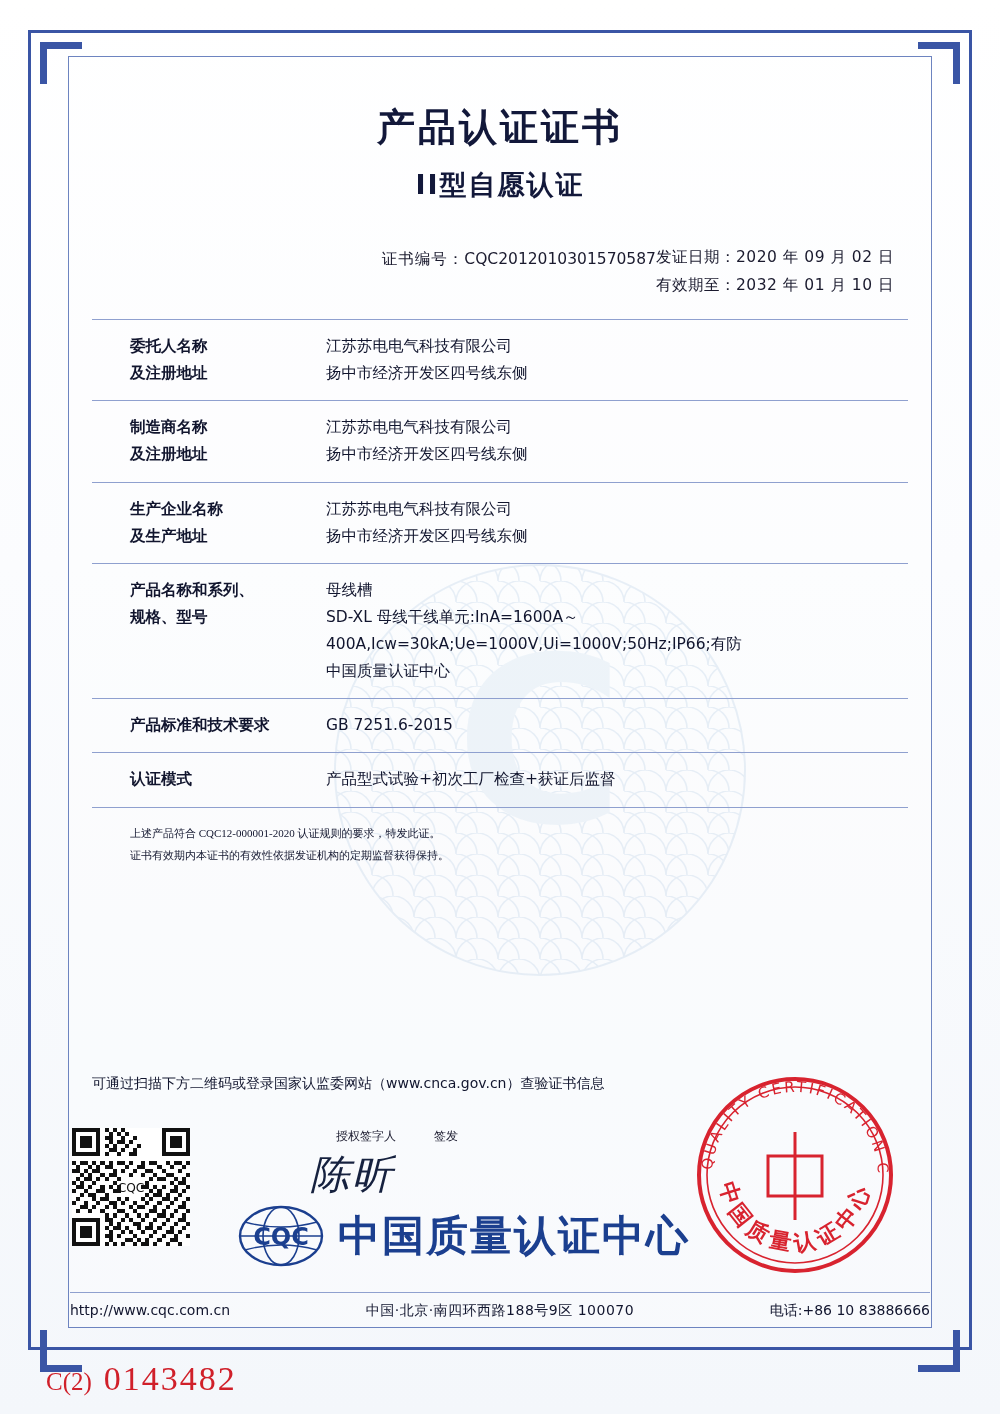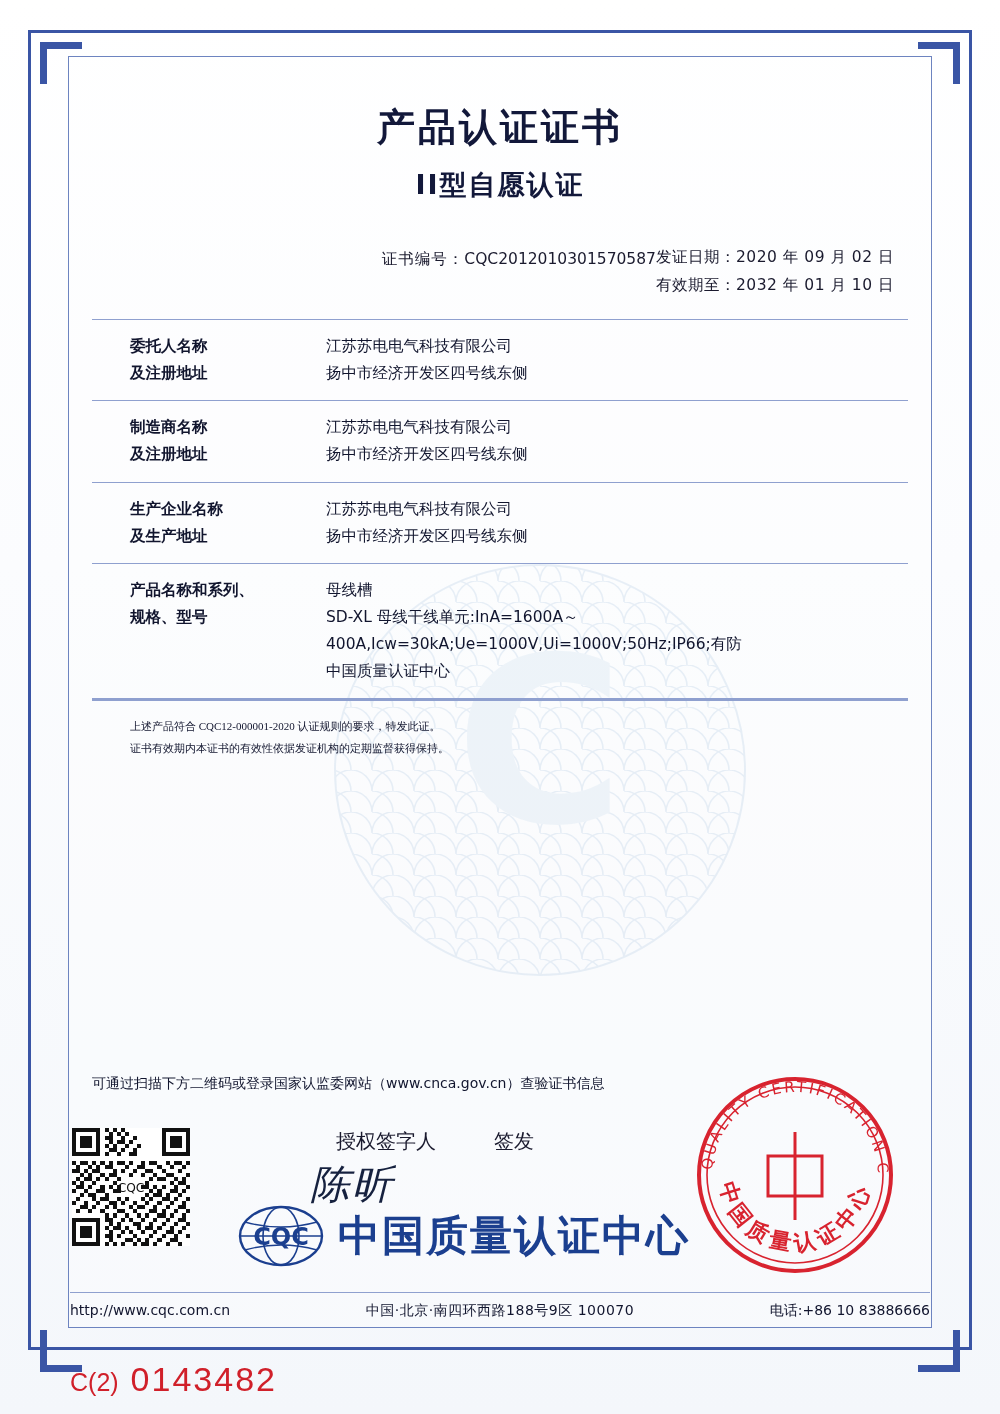--- a/index.html
+++ b/index.html
@@ -188,23 +188,23 @@
   }
 
   .sign-area {
     position: absolute;
     left: 250px;
     top: 1128px;
     width: 460px;
   }
   .sign-labels {
     display: flex;
-    gap: 58px;
+    gap: 38px;
     padding-left: 86px;
-    font-size: 20px;
+    font-size: 12px;
     font-family: Liberation Sans, sans-serif;
   }
   .sign-scripts {
     display: flex;
     gap: 28px;
     padding-left: 60px;
     margin-top: 2px;
     font-family: "DejaVu Serif", serif;
     font-size: 40px;
     font-style: italic;
@@ -259,22 +259,21 @@
   .footer .mid { letter-spacing: 0.5px; }
 
   .serial {
     position: absolute;
     left: 46px;
     top: 1360px;
     display: flex;
     align-items: baseline;
     gap: 12px;
     color: #d0202a;
-    font-family: Liberation Sans, sans-serif;
-    margin-left: 24px;
+    font-family: Liberation Serif, serif;
   }
   .serial .pre { font-size: 25px; }
   .serial .num { font-size: 34px; letter-spacing: 2px; }
 </style>
 </head>
 <body>
 
 <div class="page">
 
   <div class="cert-outer"></div>
@@ -372,22 +371,38 @@
         <span>规格、型号</span>
       </div>
       <div class="fvalue">
         <span class="line2">母线槽</span>
         <span class="line2">SD-XL  母线干线单元:InA=1600A～400A,Icw=30kA;Ue=1000V,Ui=1000V;50Hz;IP66;有防</span>
         <span class="line2">中国质量认证中心</span>
       </div>
     </div>
     <div class="rule"></div>
 
+    <div class="field">
+      <div class="flabel">
+        <span>产品标准和技术要求</span>
+      </div>
+      <div class="fvalue">
+        <span class="line2">GB 7251.6-2015</span>
+      </div>
+    </div>
     <div class="rule"></div>
 
+    <div class="field">
+      <div class="flabel">
+        <span>认证模式</span>
+      </div>
+      <div class="fvalue">
+        <span class="line2">产品型式试验+初次工厂检查+获证后监督</span>
+      </div>
+    </div>
     <div class="rule"></div>
 
     <div class="note">上述产品符合 CQC12-000001-2020 认证规则的要求，特发此证。</div>
     <div class="note" style="margin-top:0">证书有效期内本证书的有效性依据发证机构的定期监督获得保持。</div>
   </div>
 
   <div class="verify-line">可通过扫描下方二维码或登录国家认监委网站（www.cnca.gov.cn）查验证书信息</div>
 
   <svg class="qr" viewBox="0 0 29 29" shape-rendering="crispEdges">
     <rect width="29" height="29" fill="#ffffff"></rect>

